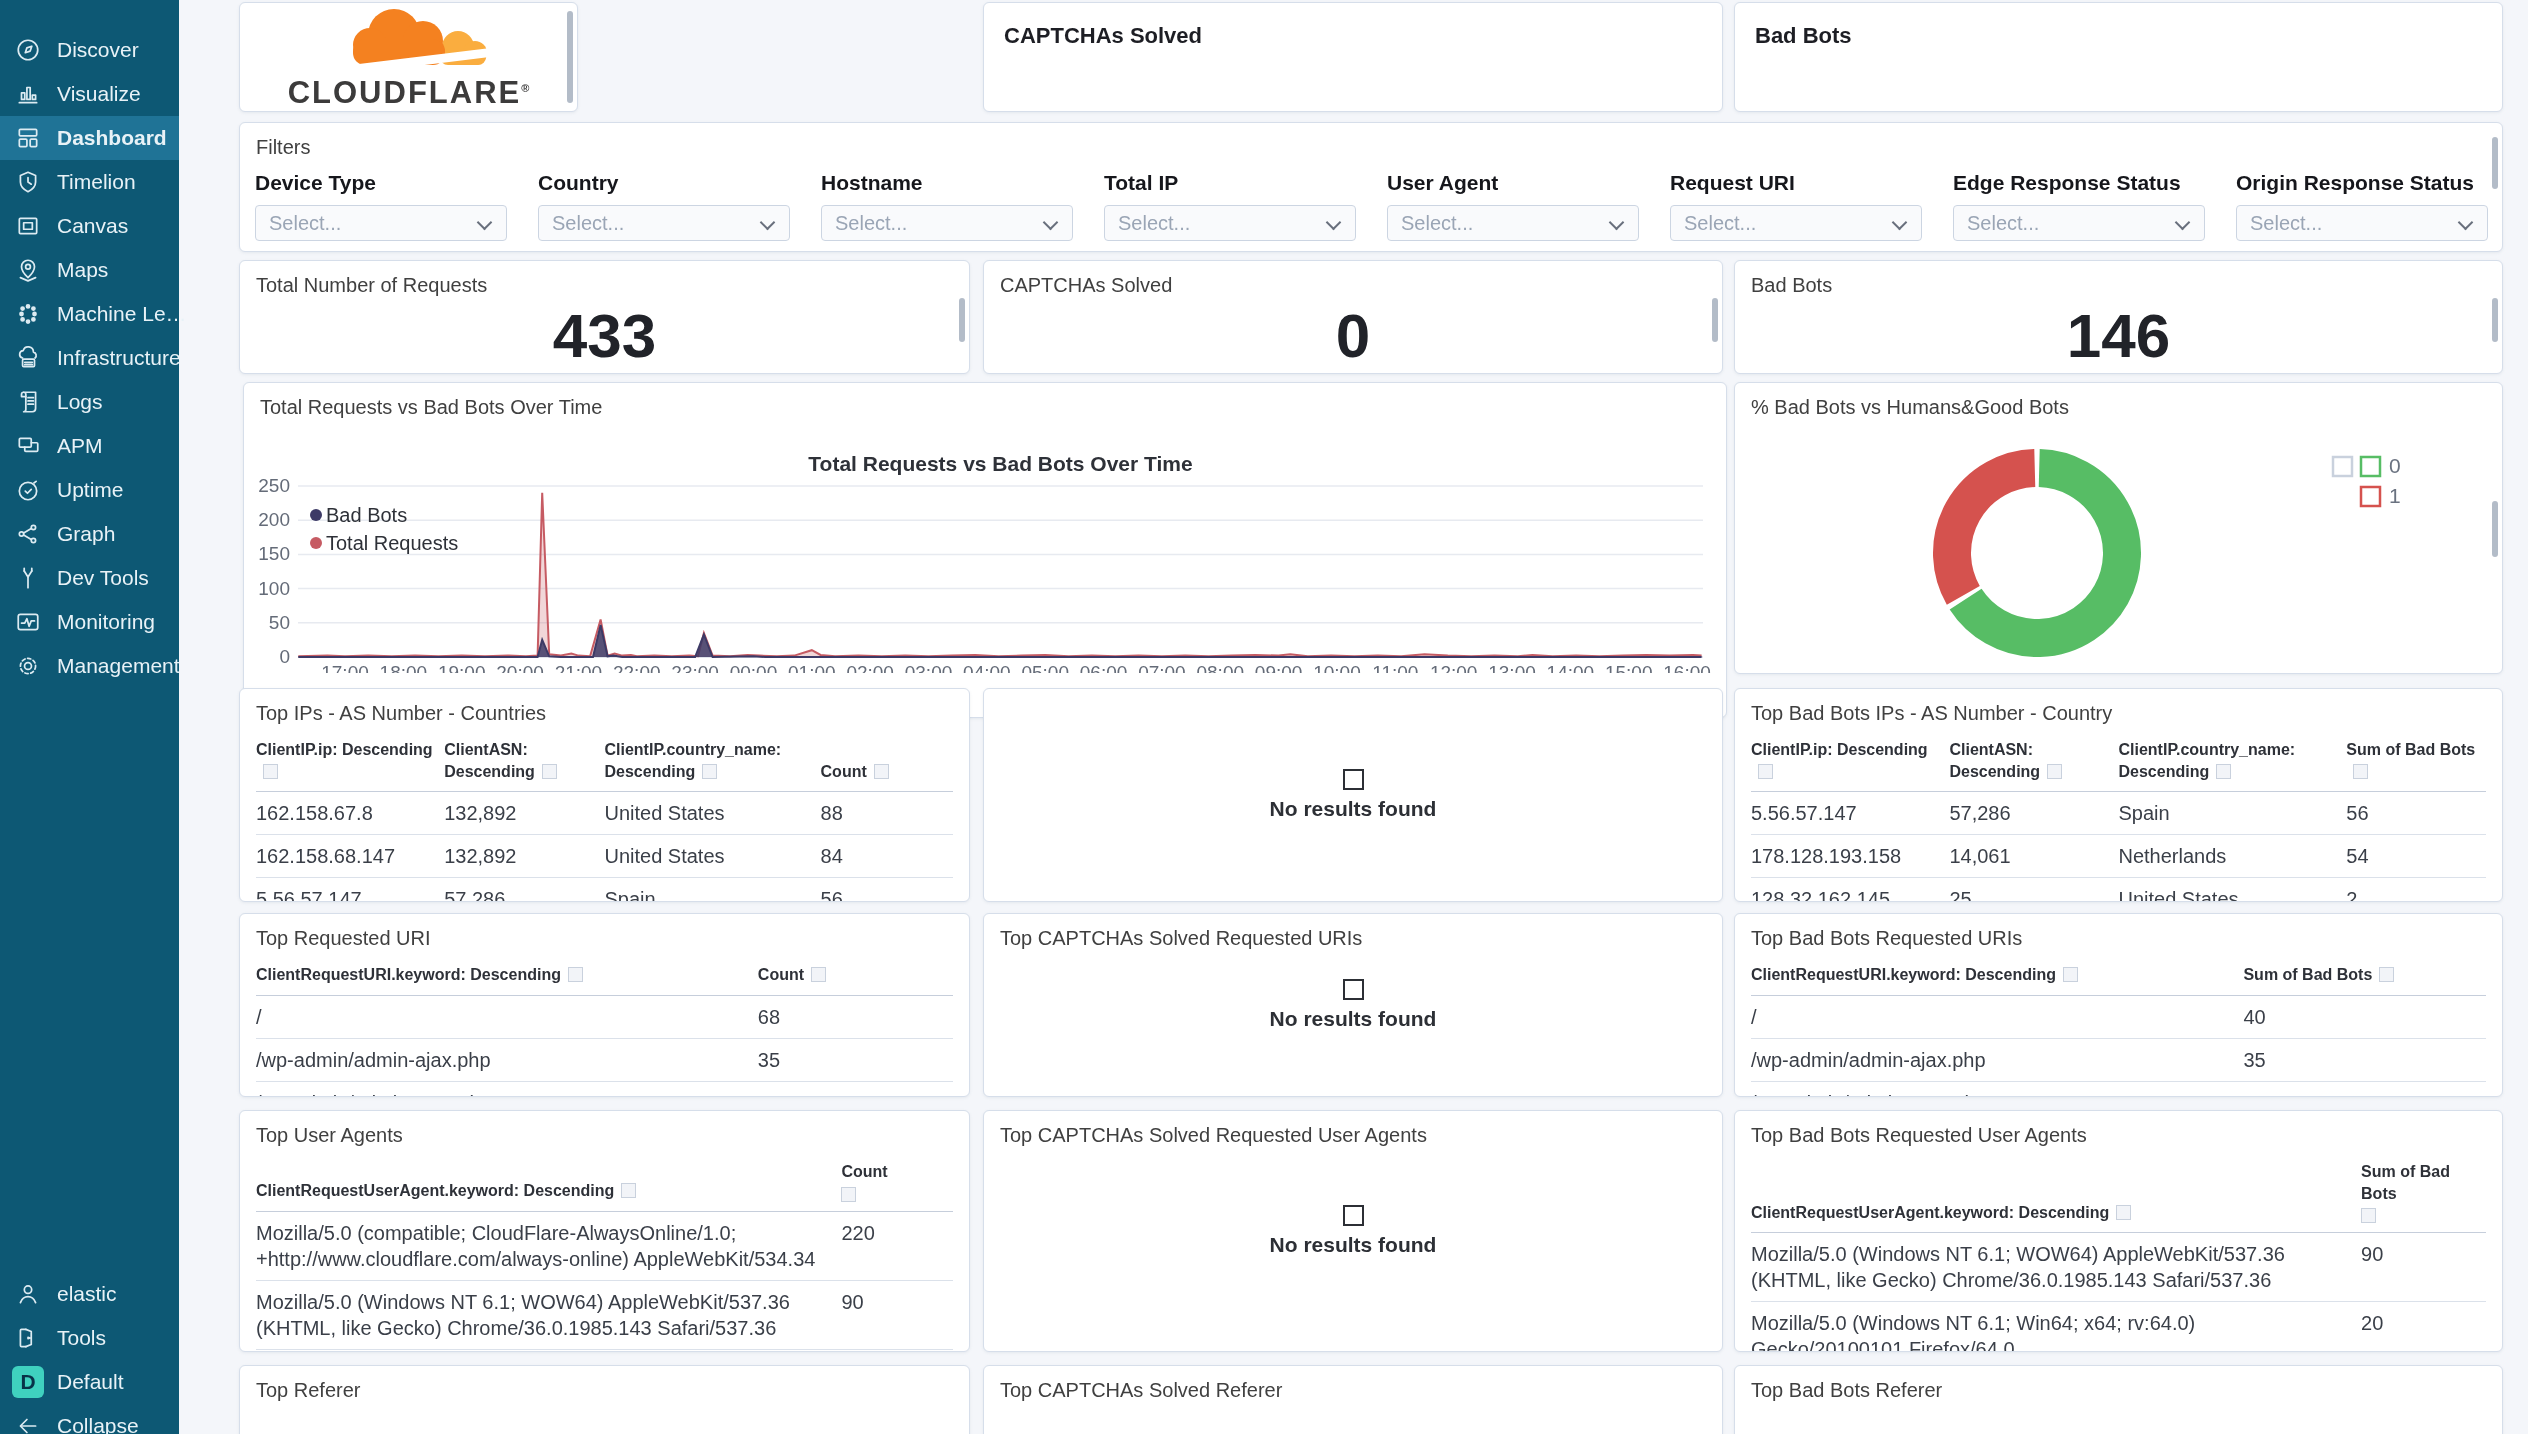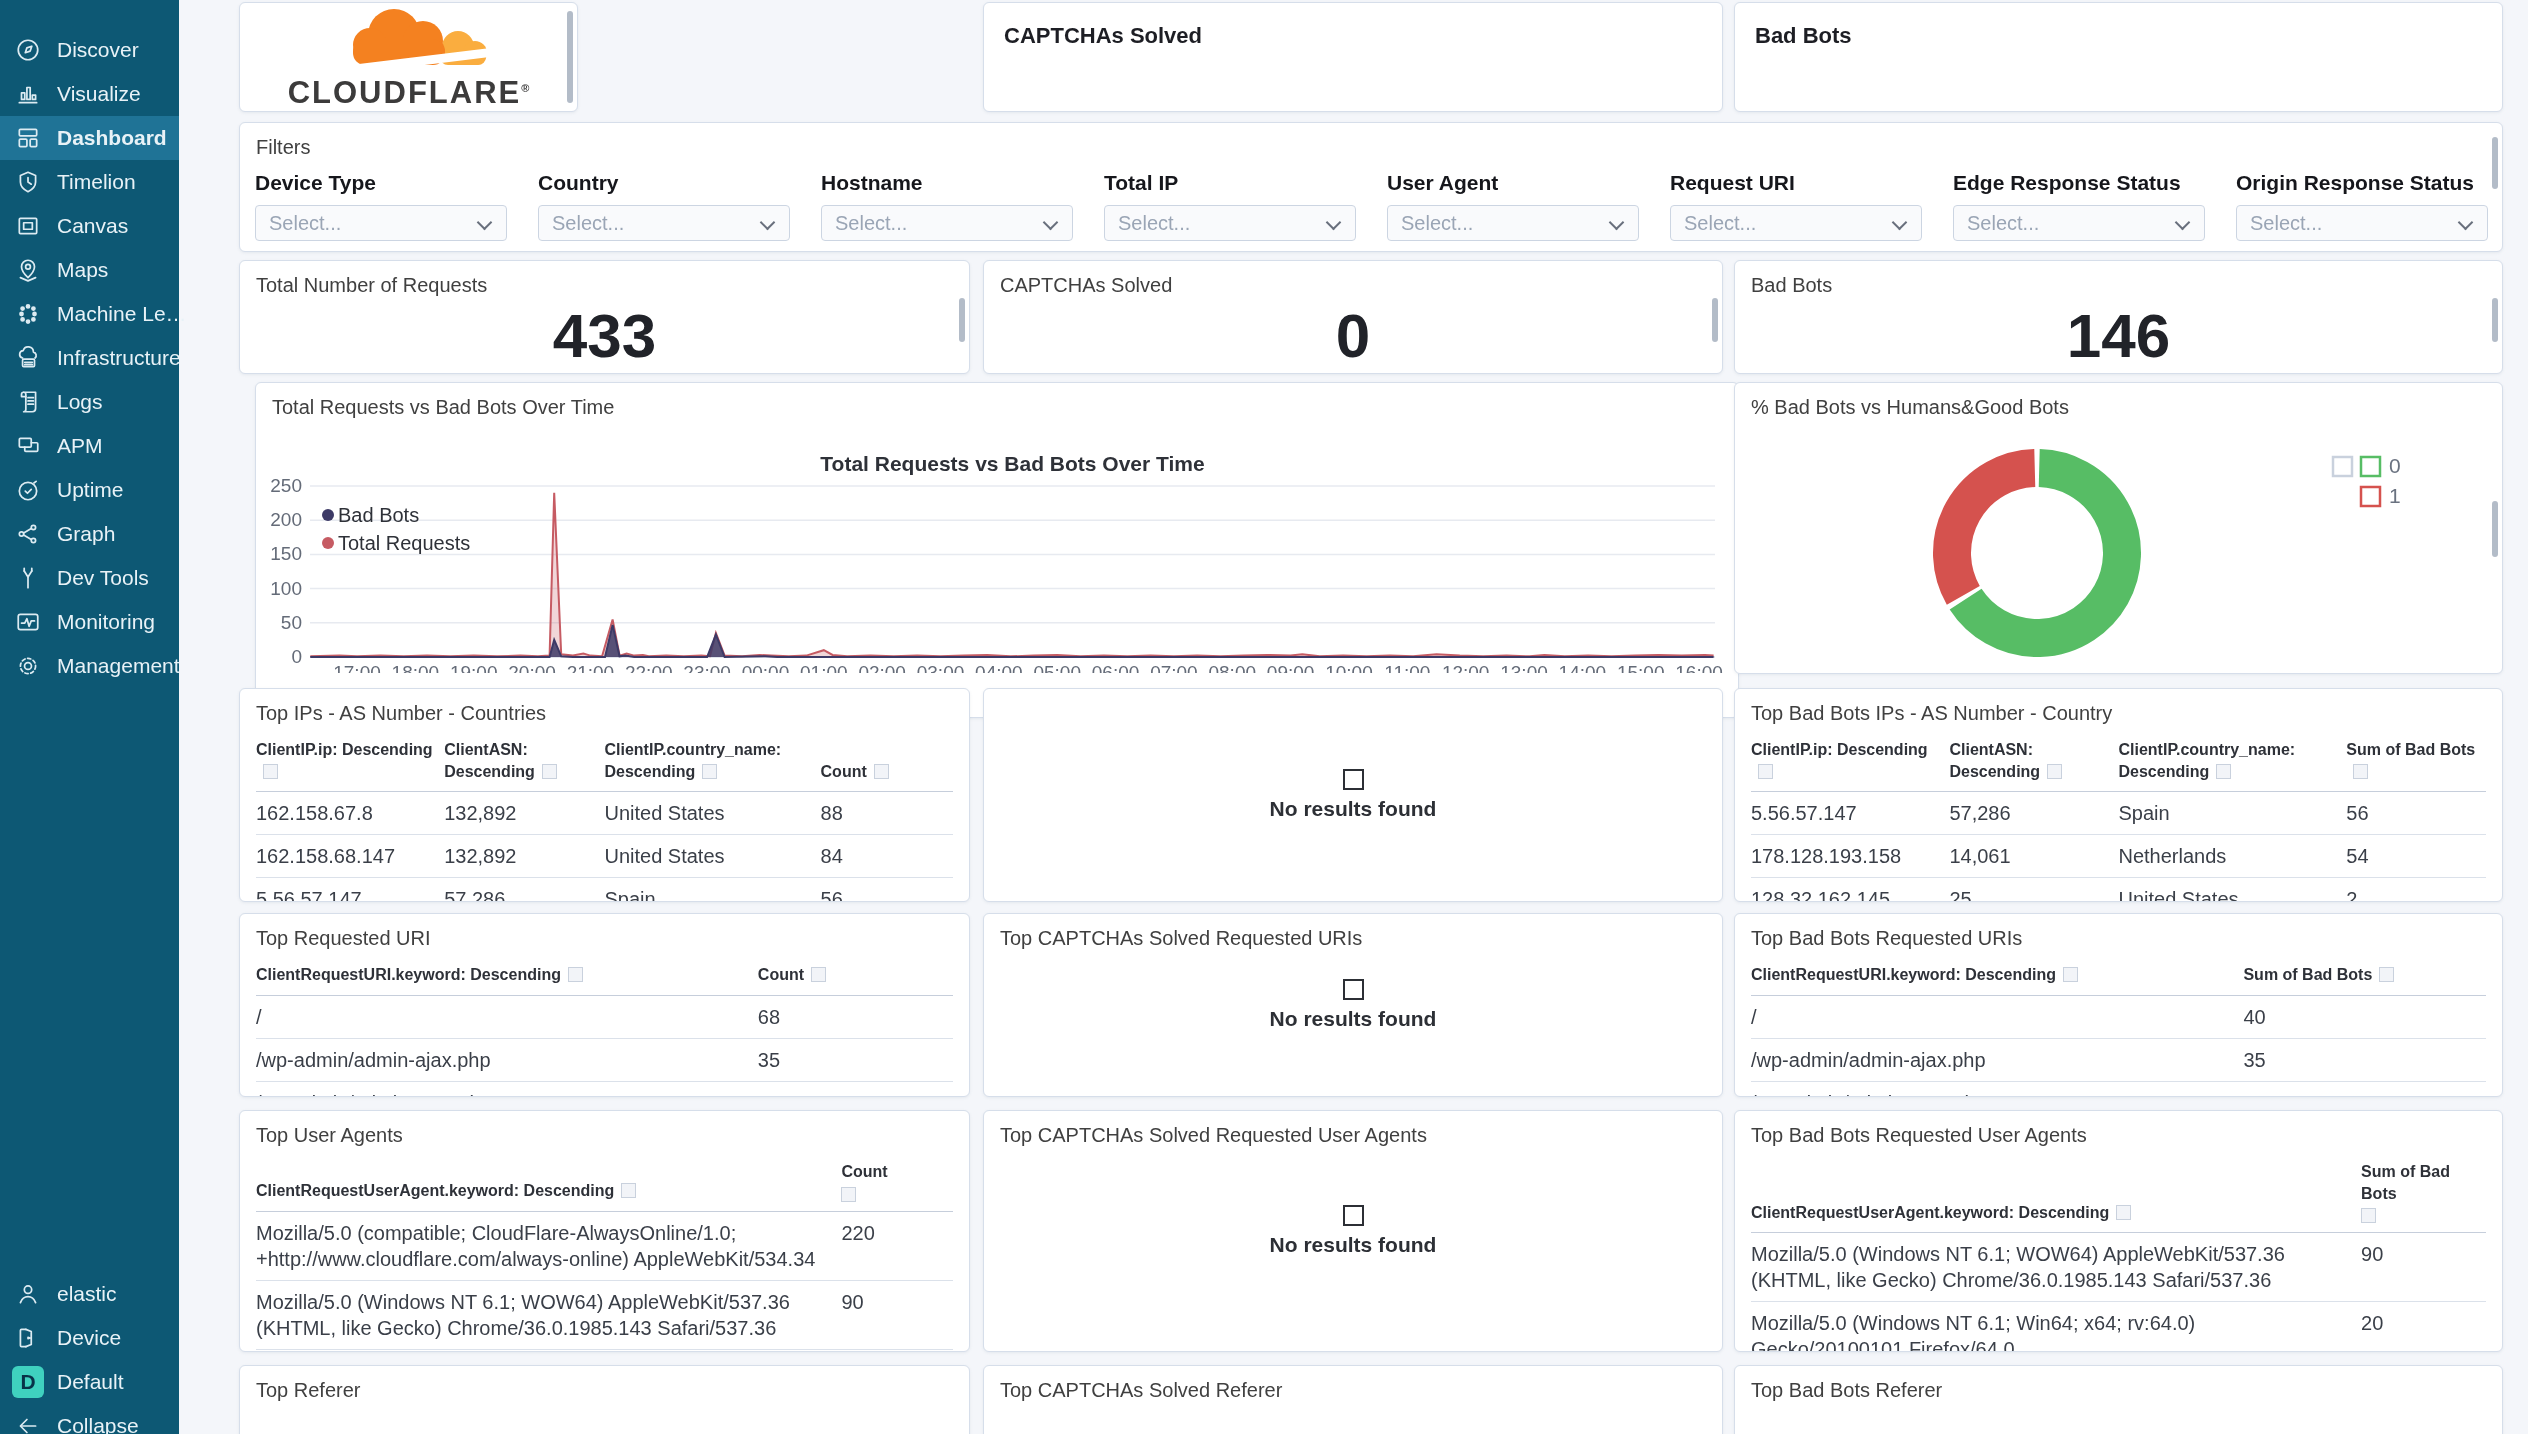--- a/index.html
+++ b/index.html
@@ -199,21 +199,21 @@
             <path d="M5 20c1.5-4 4-5.5 7-5.5s5.5 1.5 7 5.5"></path>
           </svg></span>
         <span class="sb-lbl">elastic</span>
       </div>
       <div class="sb-item">
         <span class="sb-ico"><svg viewBox="0 0 24 24" width="26" height="26" fill="none" stroke="#dcebf2" stroke-width="1.6" stroke-linecap="round" stroke-linejoin="round" color="#dcebf2">
             <path d="M10 4H6a1 1 0 0 0-1 1v14a1 1 0 0 0 1 1h4"></path>
             <path d="M10 4l5 2v12l-5 2"></path>
             <path d="M12 11.5l2 .5-2 .5"></path>
           </svg></span>
-        <span class="sb-lbl">Device</span>
+        <span class="sb-lbl">Tools</span>
       </div>
       <div class="sb-item d-item">
         <span class="d-badge">D</span>
         <span class="sb-lbl">Default</span>
       </div>
       <div class="sb-item">
         <span class="sb-ico"><svg viewBox="0 0 24 24" width="26" height="26" fill="none" stroke="#dcebf2" stroke-width="1.6" stroke-linecap="round" stroke-linejoin="round" color="#dcebf2">
             <path d="M19 12H6"></path>
             <path d="M11 6l-6 6 6 6"></path>
           </svg></span>
@@ -328,21 +328,21 @@
         <div class="metric-num">0</div>
         <div class="vscroll" style="right: 4px; top: 37px; height: 44px;"></div>
       </div>
       <div class="panel" style="left: 1495px; top: 260px; width: 769px; height: 114px;">
         <div class="ptitle">Bad Bots</div>
         <div class="metric-num">146</div>
         <div class="vscroll" style="right: 4px; top: 37px; height: 44px;"></div>
       </div>
     </div>
 
-  <div class="panel" style="left:16px;top:382px;width:1484px;height:336px;">
+  <div class="panel" style="left:4px;top:382px;width:1484px;height:336px;">
     <div class="ptitle">Total Requests vs Bad Bots Over Time</div>
     <svg id="linechart" width="1482" height="260" style="position:absolute;left:0;top:30px;">
         <line x1="54" y1="244" x2="1459" y2="244" stroke="#d4dae4" stroke-width="1.5"></line>
         <text x="46" y="250" text-anchor="end" font-size="19" fill="#646b78">0</text>
         <line x1="54" y1="209.8" x2="1459" y2="209.8" stroke="#e7eaf0" stroke-width="1.5"></line>
         <text x="46" y="215.8" text-anchor="end" font-size="19" fill="#646b78">50</text>
         <line x1="54" y1="175.6" x2="1459" y2="175.6" stroke="#e7eaf0" stroke-width="1.5"></line>
         <text x="46" y="181.6" text-anchor="end" font-size="19" fill="#646b78">100</text>
         <line x1="54" y1="141.4" x2="1459" y2="141.4" stroke="#e7eaf0" stroke-width="1.5"></line>
         <text x="46" y="147.4" text-anchor="end" font-size="19" fill="#646b78">150</text>

